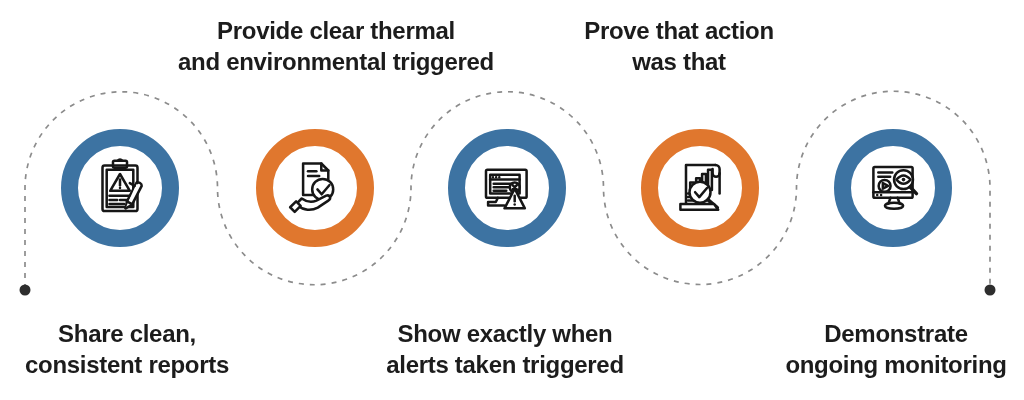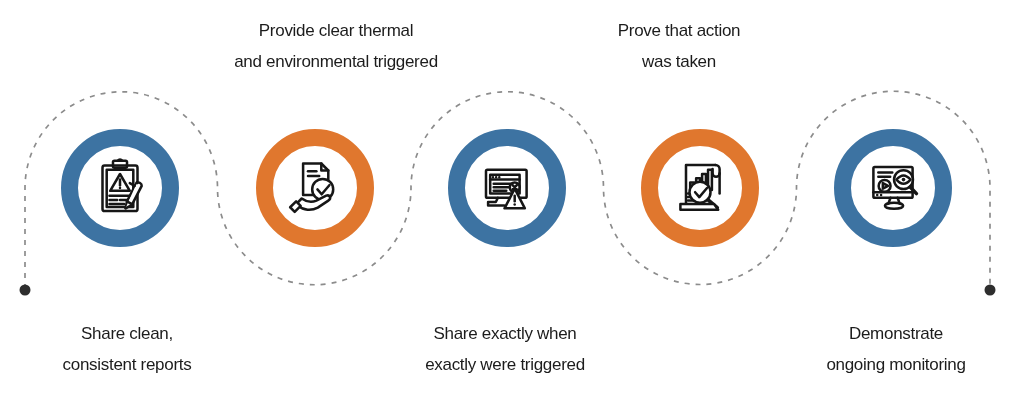--- a/index.html
+++ b/index.html
@@ -4,21 +4,21 @@
 <style>
   html,body{margin:0;padding:0;background:#ffffff;}
   .canvas{position:relative;width:1024px;height:400px;background:#ffffff;overflow:hidden;
           font-family:"Liberation Sans",sans-serif;}
   .connector{position:absolute;left:0;top:0;}
   .dash-path{fill:none;stroke-width:1.7;stroke-dasharray:5 6;}
   .step-circle{position:absolute;top:129px;width:84px;height:84px;border:17px solid #999;
                border-radius:50%;background:#fff;display:flex;align-items:center;justify-content:center;}
   .step-icon{display:flex;align-items:center;justify-content:center;}
   .step-icon svg{width:70px;height:70px;}
-  .step-label{position:absolute;font-weight:normal;font-size:17px;line-height:31px;
+  .step-label{position:absolute;font-weight:bold;font-size:24px;line-height:31px;
               text-align:center;color:#1c1c1c;letter-spacing:-0.3px;}
   .label-top{top:15px;}
   .label-bottom{top:318px;}
 </style>
 </head>
 <body>
 
 <div class="canvas">
 
   <svg class="connector" width="1024" height="400" viewBox="0 0 1024 400">
@@ -129,27 +129,27 @@
     <div>Share clean,</div>
     <div>consistent reports</div>
   </div>
 
   <div class="step-label label-top" style="left:156px;width:360px">
     <div>Provide clear thermal</div>
     <div>and environmental triggered</div>
   </div>
 
   <div class="step-label label-bottom" style="left:345px;width:320px">
-    <div>Share exactly when</div>
-    <div>exactly were triggered</div>
+    <div>Show exactly when</div>
+    <div>alerts taken triggered</div>
   </div>
 
   <div class="step-label label-top" style="left:529px;width:300px">
     <div>Prove that action</div>
-    <div>was taken</div>
+    <div>was that</div>
   </div>
 
   <div class="step-label label-bottom" style="left:746px;width:300px">
     <div>Demonstrate</div>
     <div>ongoing monitoring</div>
   </div>
 
 </div>
 
 </body></html>

